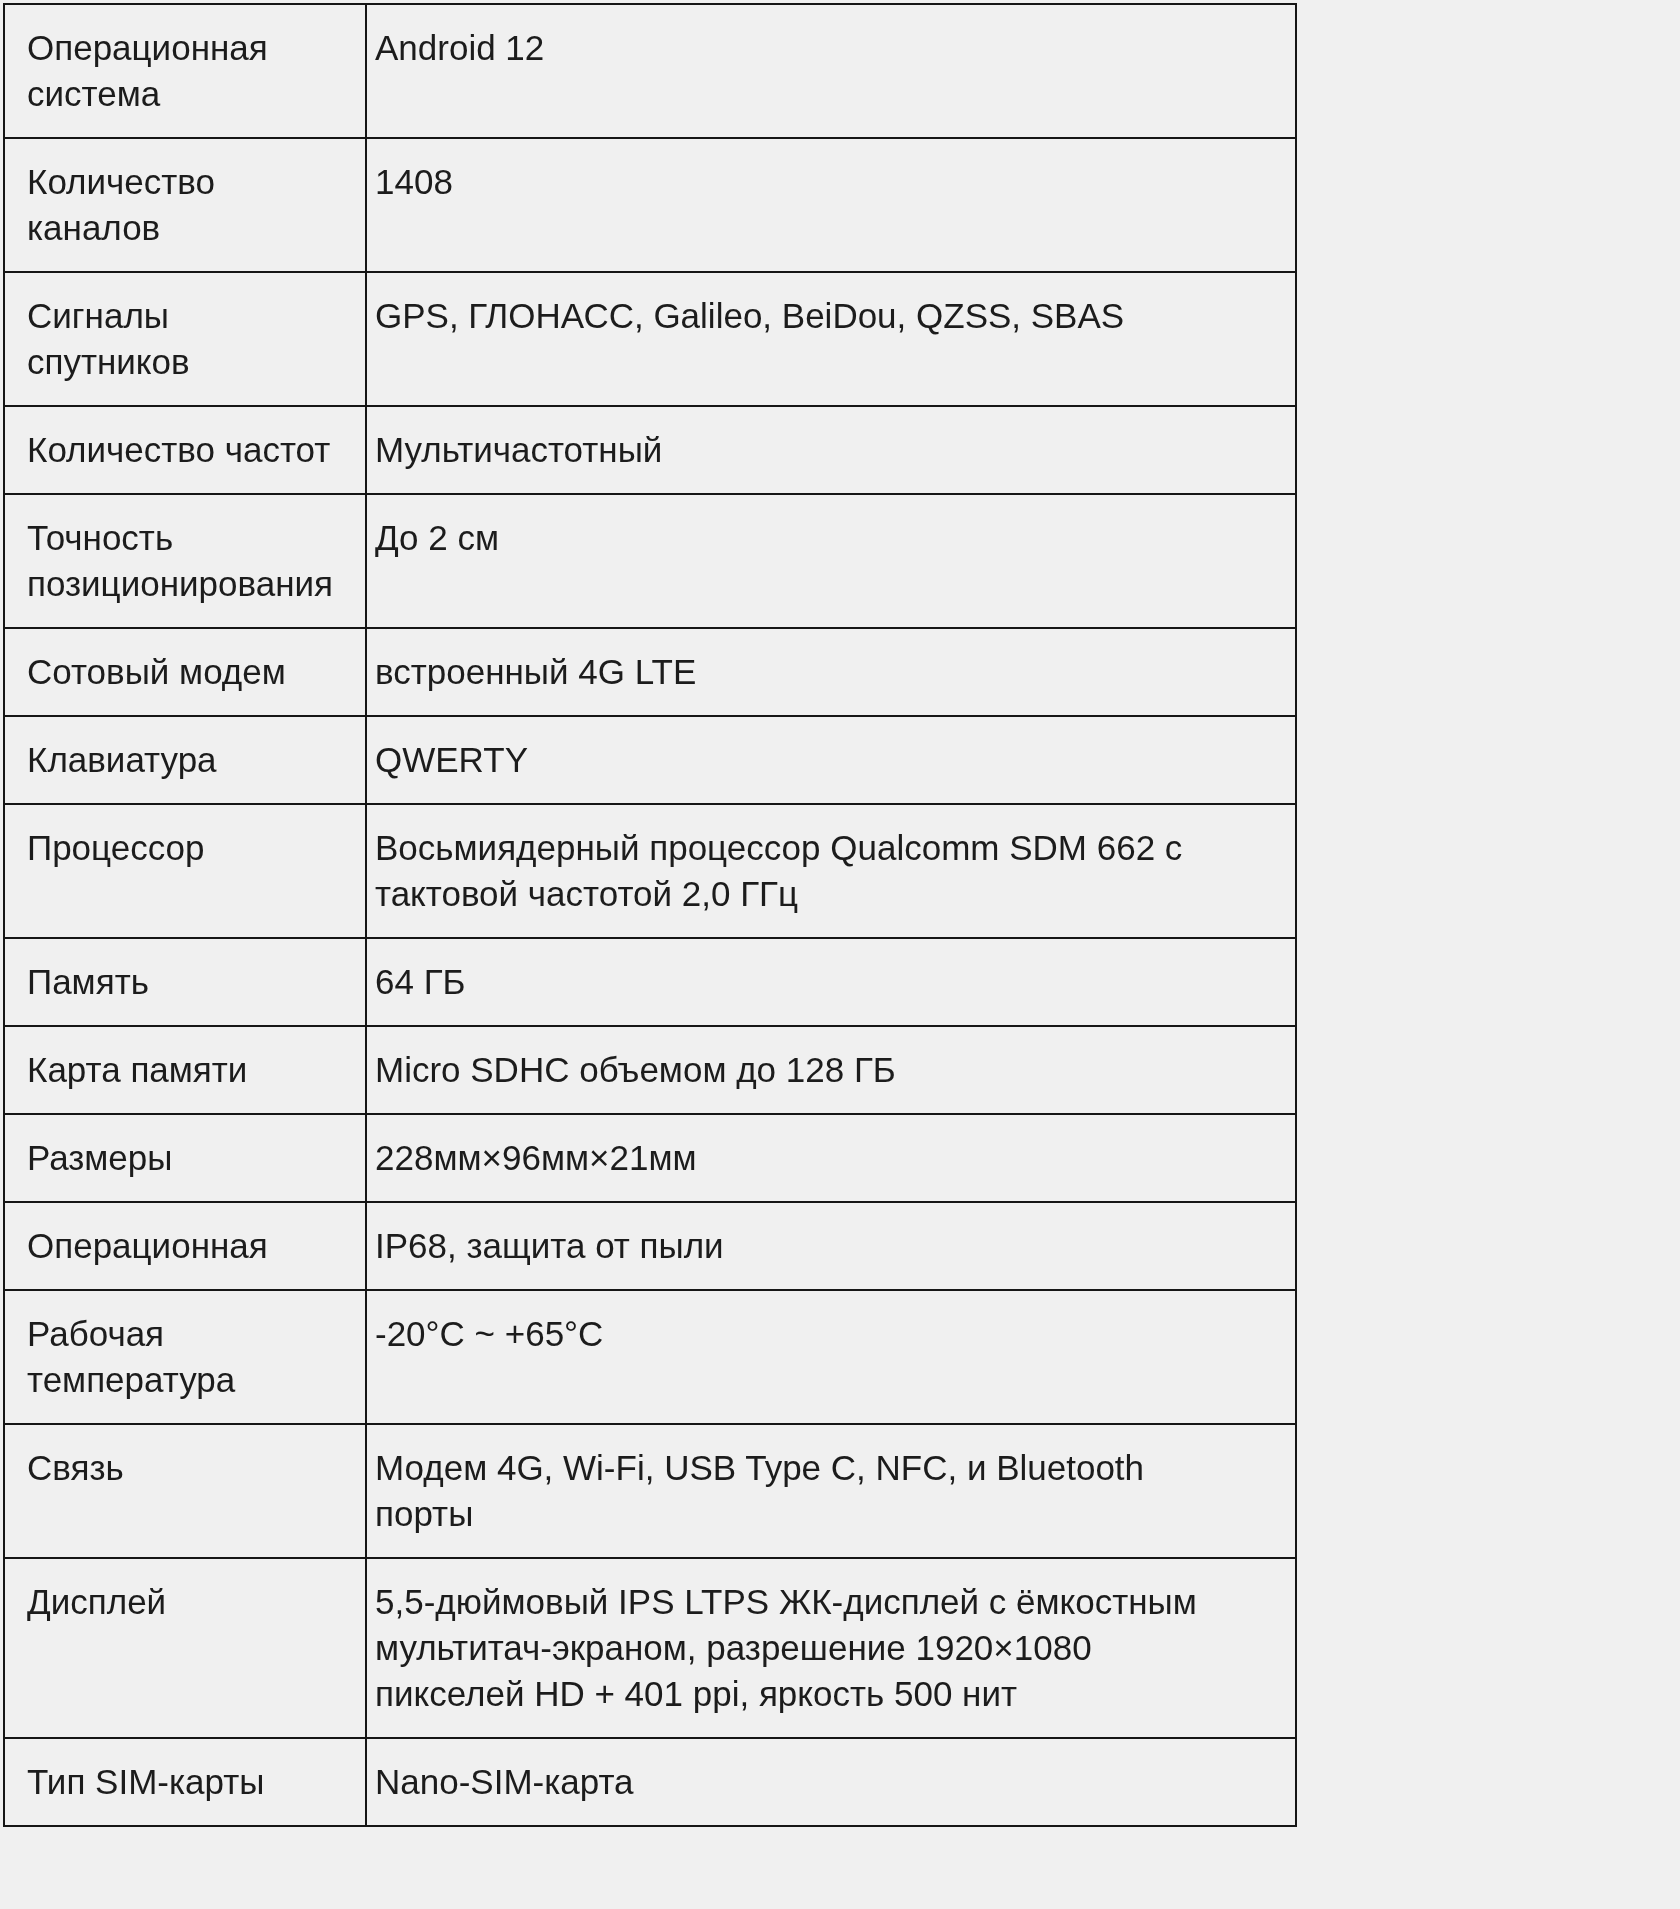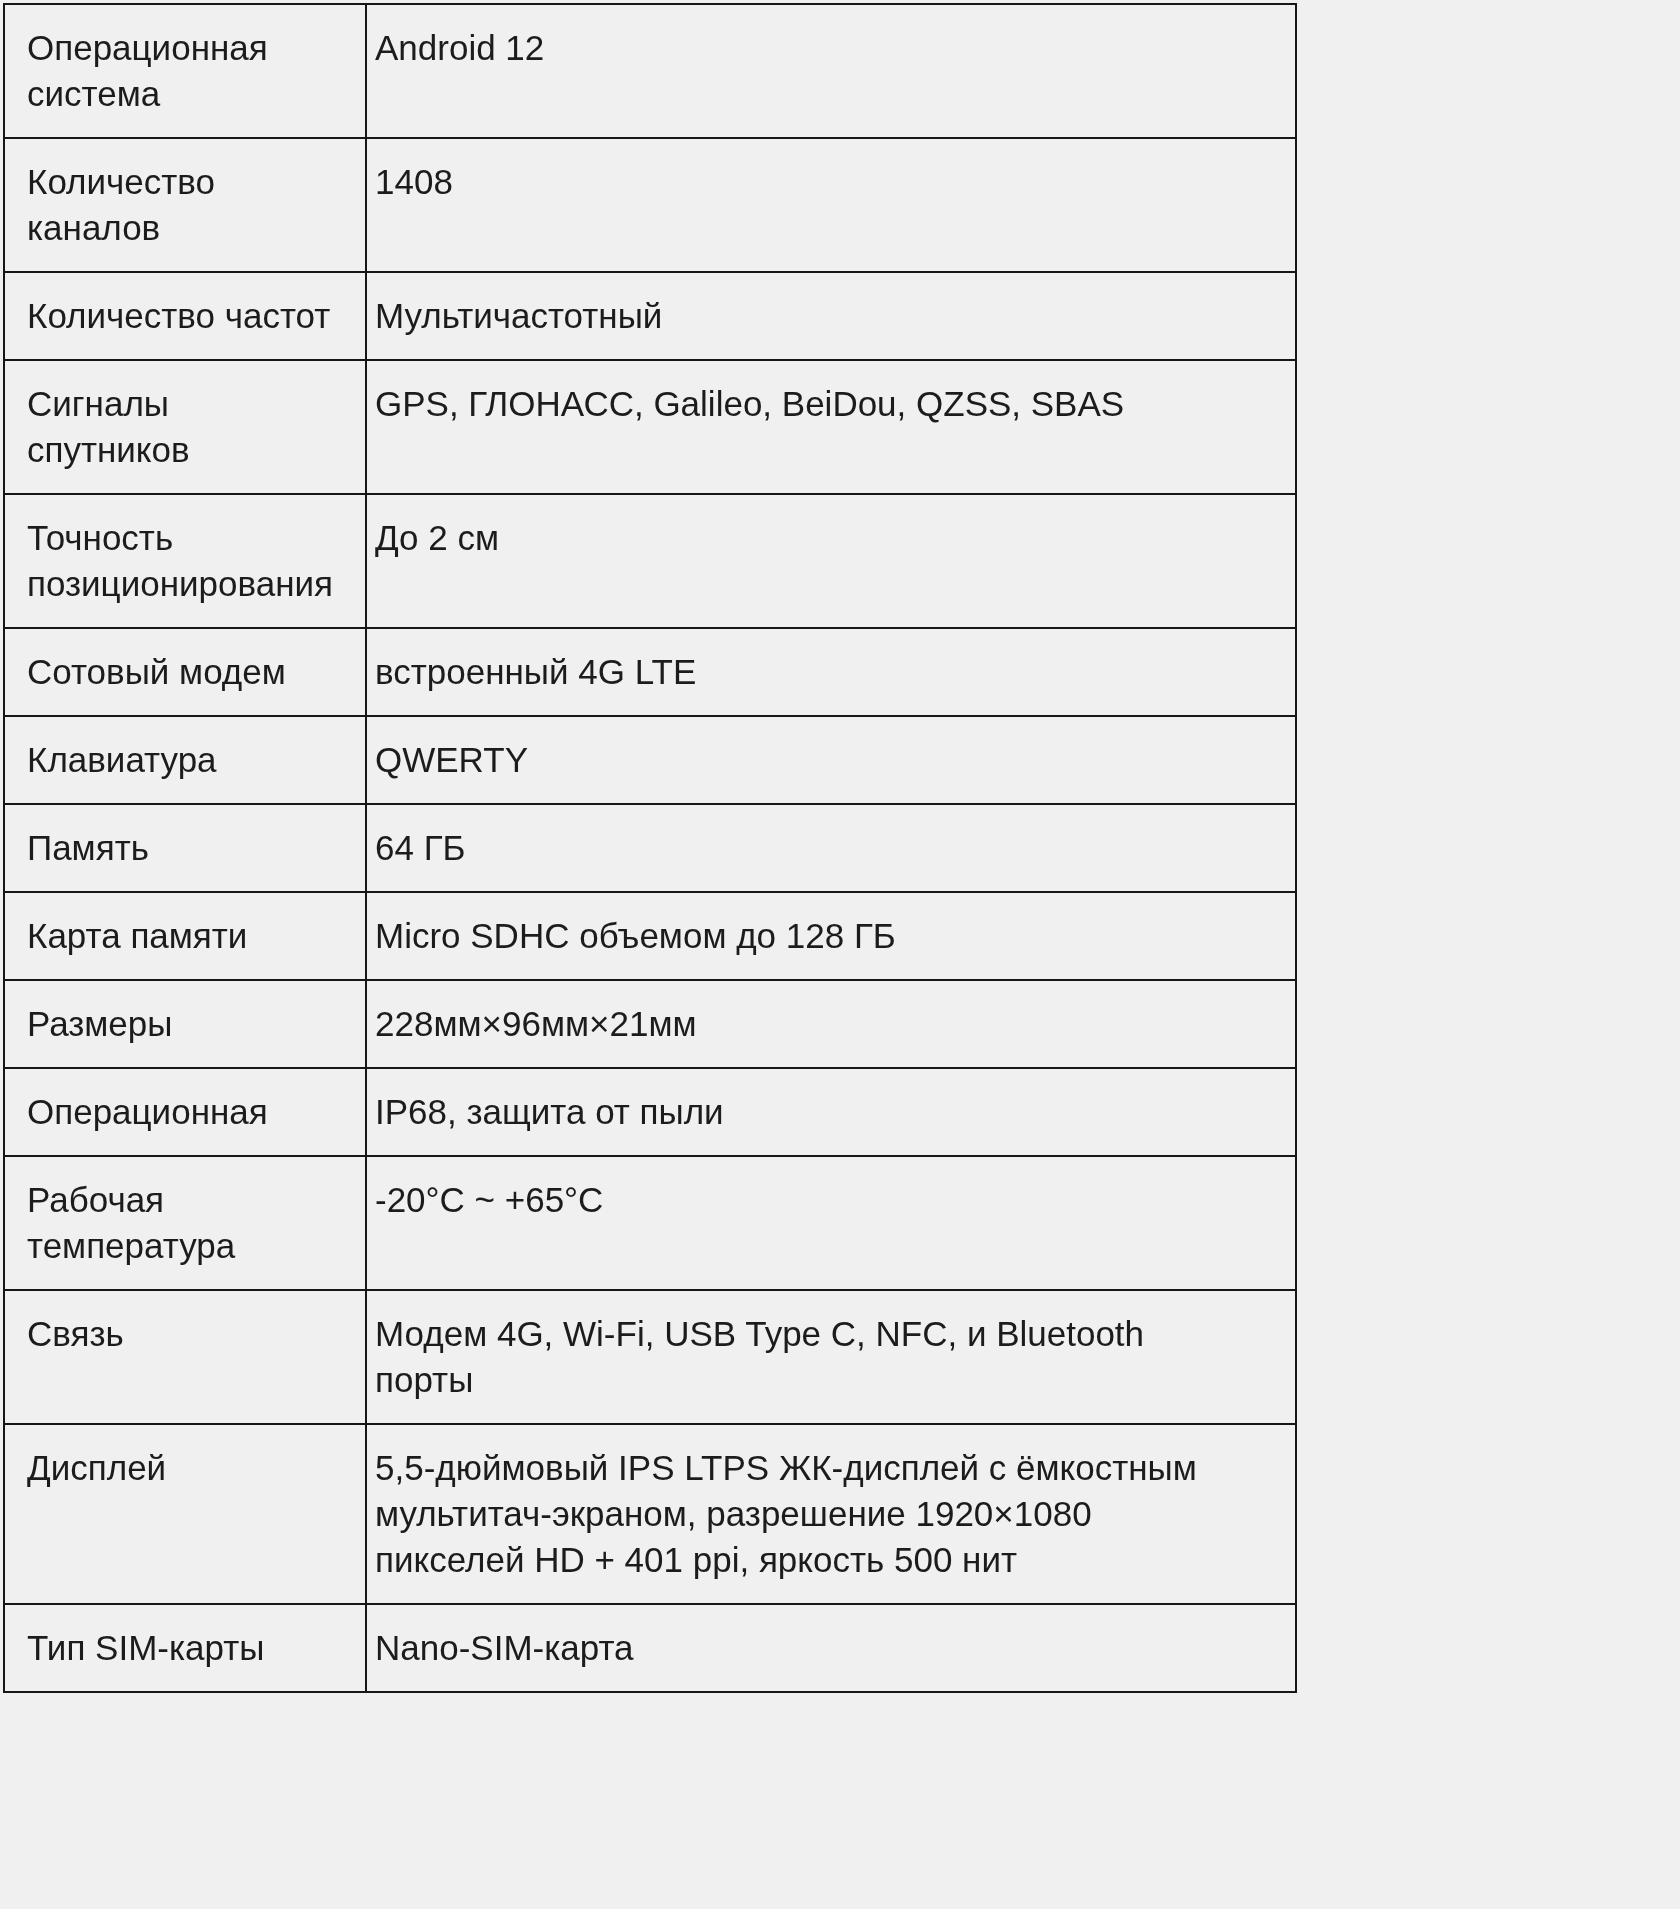--- a/index.html
+++ b/index.html
@@ -59,40 +59,45 @@
           <td class="label-cell">Операционная
 система</td>
           <td class="value-cell">Android 12</td>
         </tr>
         <tr>
           <td class="label-cell">Количество
 каналов</td>
           <td class="value-cell">1408</td>
         </tr>
         <tr>
-          <td class="label-cell">Количество частот</td>
-          <td class="value-cell">Мультичастотный</td>
-        </tr>
-        <tr>
           <td class="label-cell">Сигналы
 спутников</td>
           <td class="value-cell">GPS, ГЛОНАСС, Galileo, BeiDou, QZSS, SBAS</td>
+        </tr>
+        <tr>
+          <td class="label-cell">Количество частот</td>
+          <td class="value-cell">Мультичастотный</td>
         </tr>
         <tr>
           <td class="label-cell">Точность
 позиционирования</td>
           <td class="value-cell">До 2 см</td>
         </tr>
         <tr>
           <td class="label-cell">Сотовый модем</td>
           <td class="value-cell">встроенный 4G LTE</td>
         </tr>
         <tr>
           <td class="label-cell">Клавиатура</td>
           <td class="value-cell">QWERTY</td>
+        </tr>
+        <tr>
+          <td class="label-cell">Процессор</td>
+          <td class="value-cell">Восьмиядерный процессор Qualcomm SDM 662 с
+тактовой частотой 2,0 ГГц</td>
         </tr>
         <tr>
           <td class="label-cell">Память</td>
           <td class="value-cell">64 ГБ</td>
         </tr>
         <tr>
           <td class="label-cell">Карта памяти</td>
           <td class="value-cell">Micro SDHC объемом до 128 ГБ</td>
         </tr>
         <tr>

